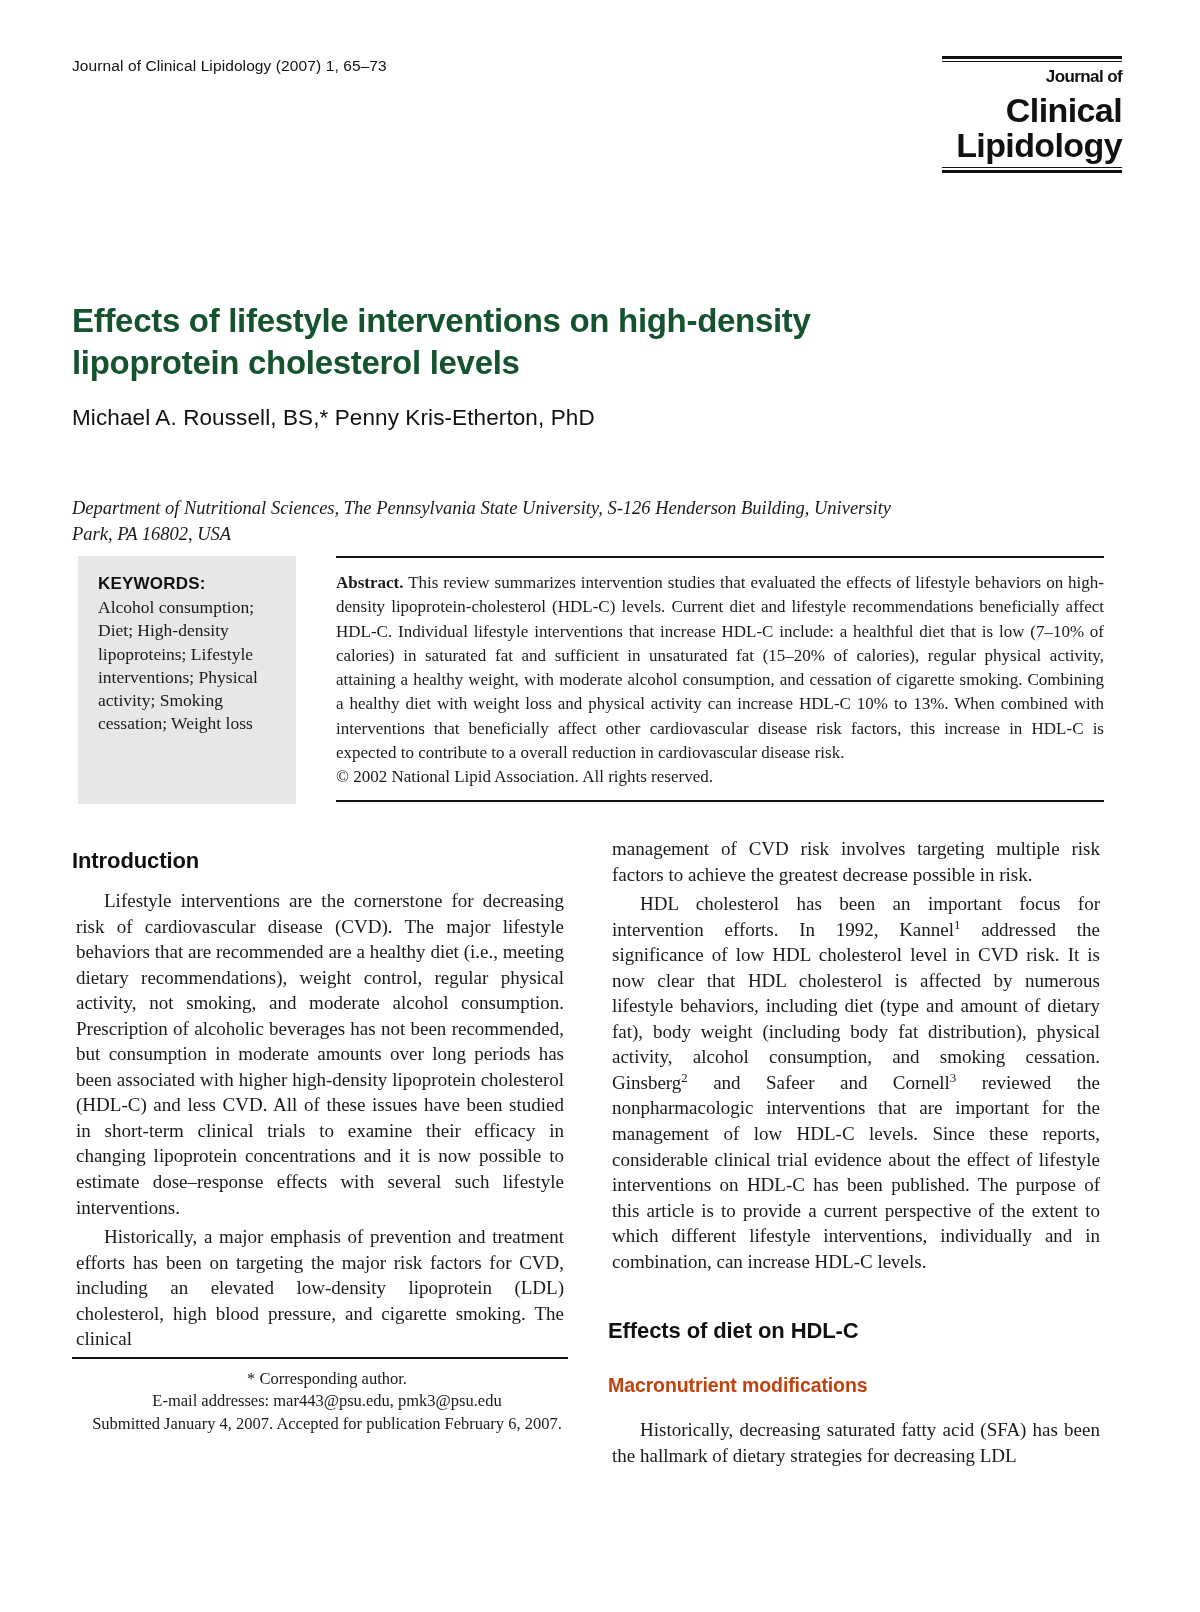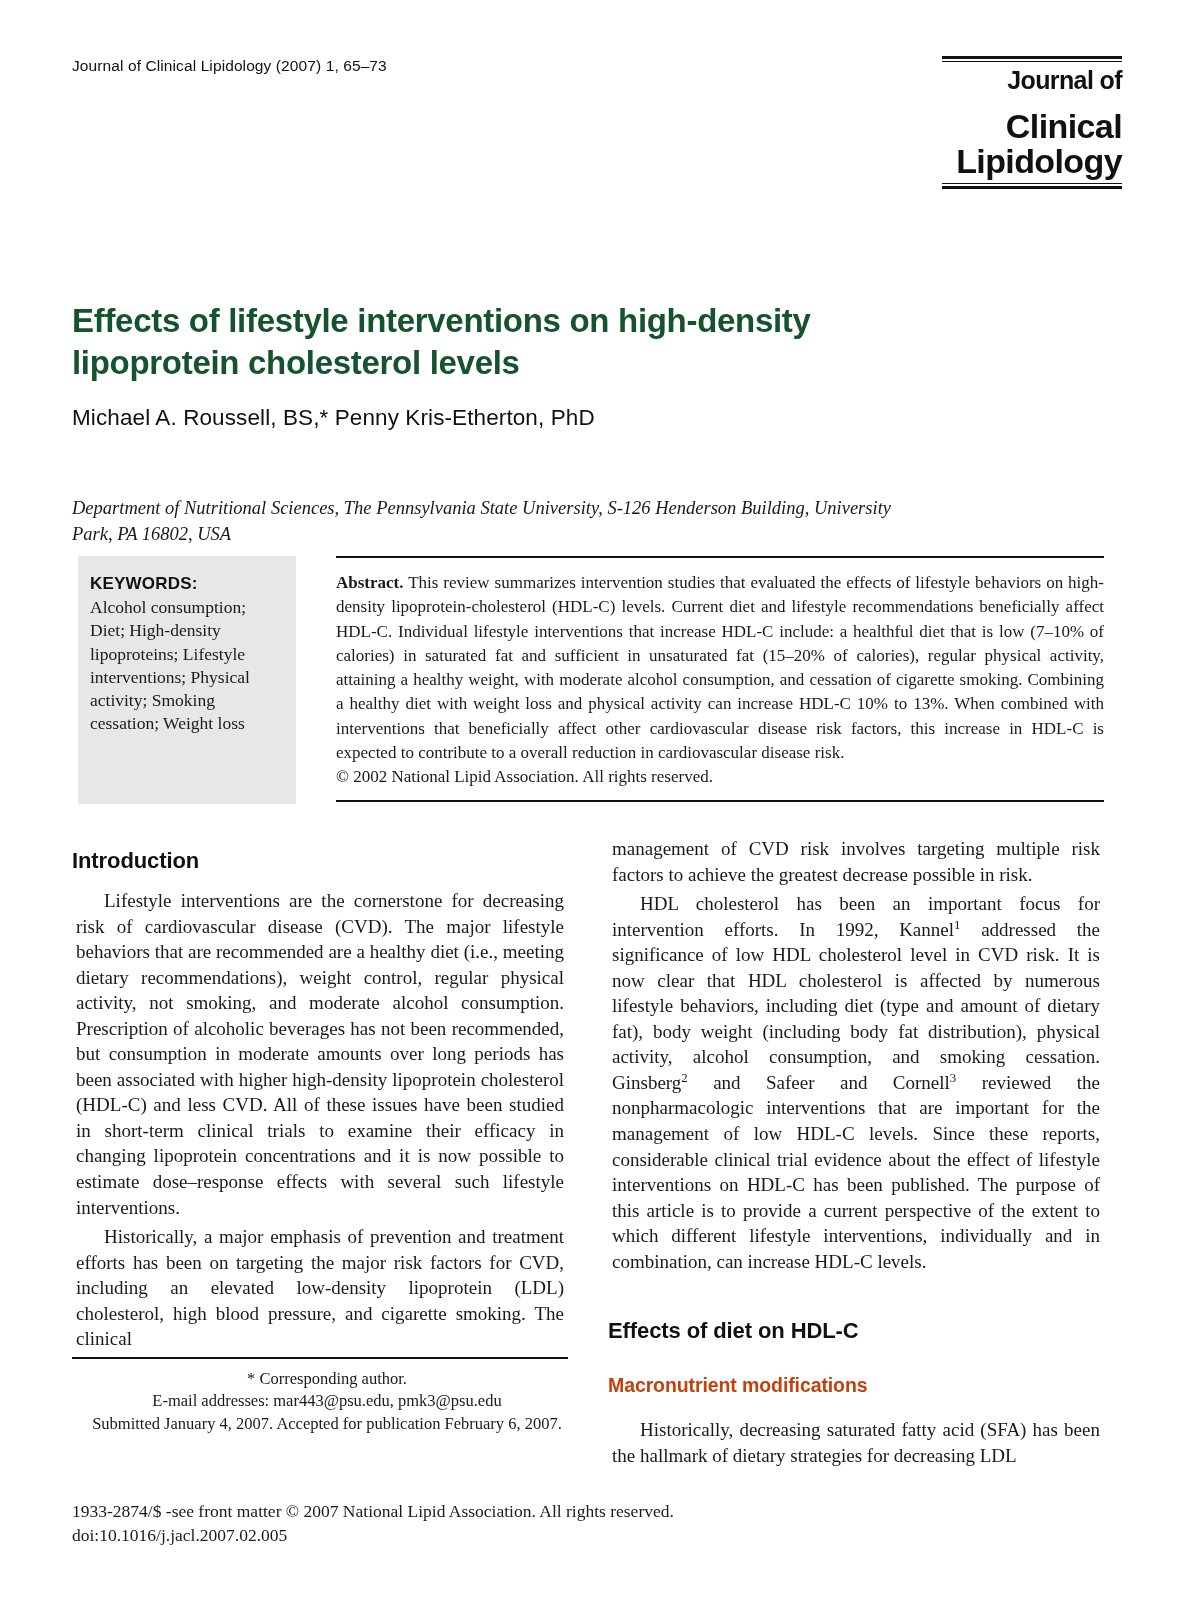--- a/index.html
+++ b/index.html
@@ -53,21 +53,21 @@
     height: 2px;
     margin-top: 5px;
   }
   .logo-line {
     font-family: "Liberation Sans", "DejaVu Sans", sans-serif;
     font-weight: bold;
     color: #111;
     line-height: 1.0;
     letter-spacing: -0.6px;
   }
-  .logo-l1 { font-size: 25px; margin-bottom: 16px; }
+  .logo-l1 { font-size: 17px; margin-bottom: 8px; }
   .logo-l2 { font-size: 34px; margin-bottom: 1px; }
   .logo-l3 { font-size: 34px; }
 
   
   .title {
     position: absolute;
     left: 72px;
     top: 278px;
     width: 880px;
     font-family: "Liberation Sans", "DejaVu Sans", sans-serif;
@@ -102,21 +102,21 @@
   
   .kw-box {
     position: absolute;
     left: 78px;
     top: 556px;
     width: 218px;
     height: 248px;
     background: #e7e7e7;
   }
   .kw-inner {
-    padding: 18px 14px 0 12px;
+    padding: 18px 14px 0 20px;
   }
   .kw-head {
     font-family: "Liberation Sans", "DejaVu Sans", sans-serif;
     font-weight: bold;
     font-size: 17px;
     letter-spacing: 0.2px;
     color: #111;
     margin-bottom: 2px;
   }
   .kw-list {
@@ -277,18 +277,14 @@
     <p class="body">Historically, decreasing saturated fatty acid (SFA) has been the hallmark of dietary strategies for decreasing LDL</p>
   </div>
 
   <div class="fn">
     <div class="fn-rule"></div>
     <div class="fn-line">* Corresponding author.</div>
     <div class="fn-line">E-mail addresses: mar443@psu.edu, pmk3@psu.edu</div>
     <div class="fn-line">Submitted January 4, 2007. Accepted for publication February 6, 2007.</div>
   </div>
 
-  <div class="foot">
-    <div>1933-2874/$ -see front matter © 2007 National Lipid Association. All rights reserved.</div>
-    <div>doi:10.1016/j.jacl.2007.02.005</div>
-  </div>
 
 </div>
 
 </body></html>

